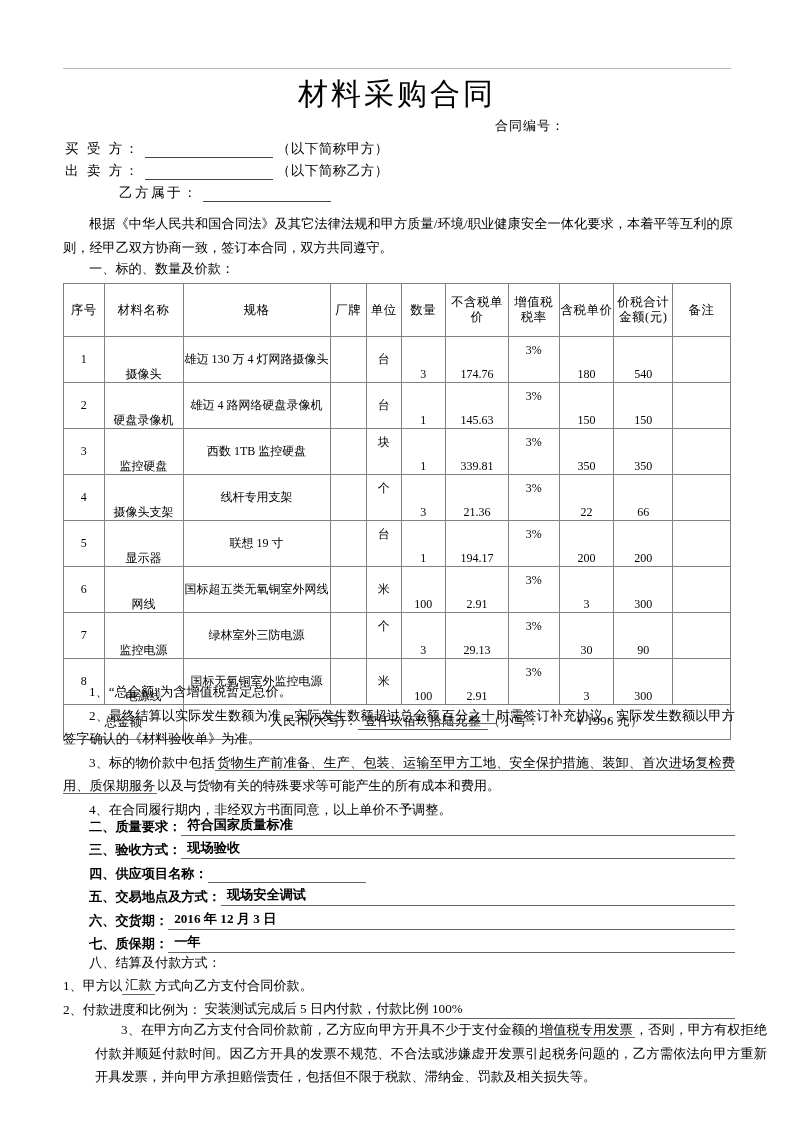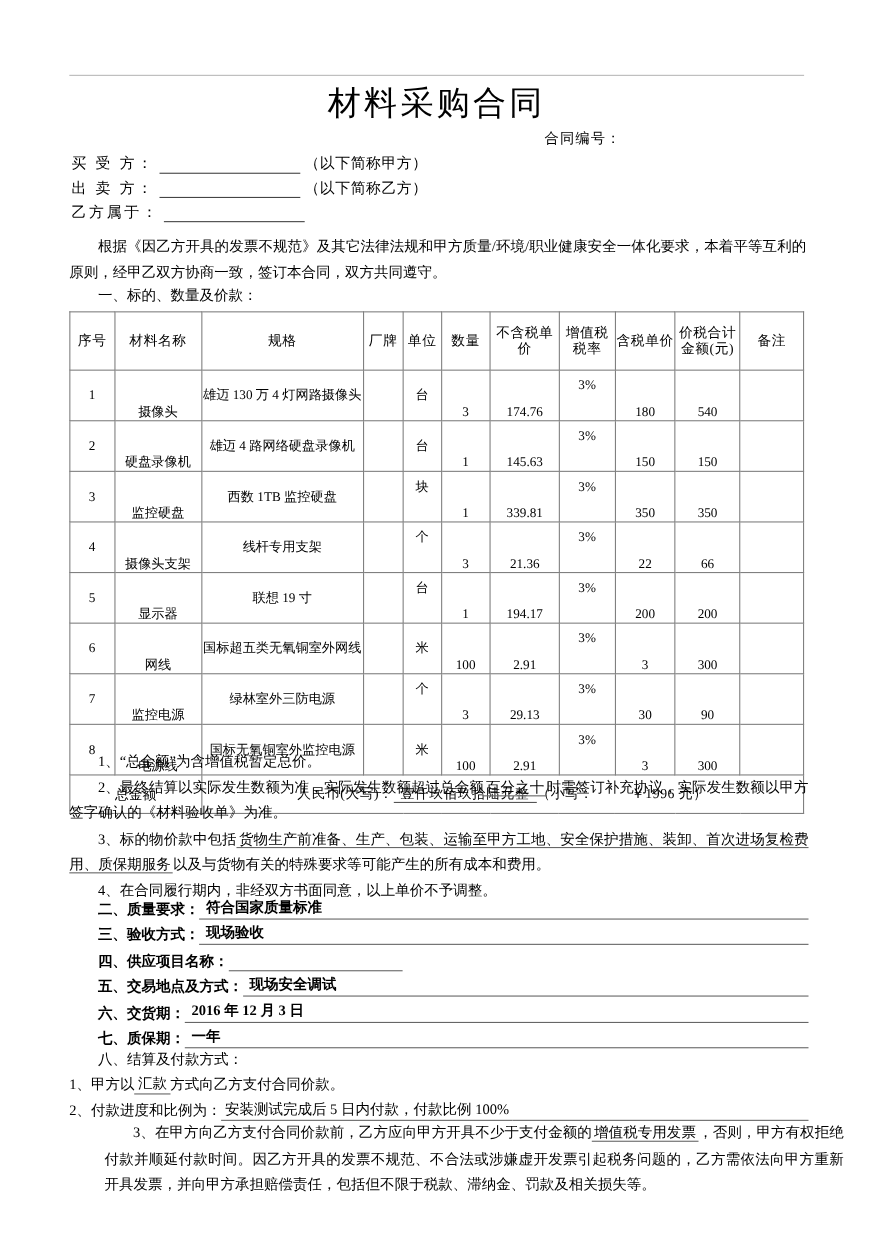--- a/index.html
+++ b/index.html
@@ -12,21 +12,21 @@
   .top-rule{position:absolute;left:63px;top:68px;width:668px;height:1px;background:#b9b9b9;}
   .title{
     position:absolute;left:0;top:74px;width:794px;text-align:center;
     font-size:30px;letter-spacing:3px;font-weight:400;
     font-family:"DejaVu Serif","Liberation Serif",serif;
   }
   .contract-no{
     position:absolute;left:495px;top:117px;font-size:13px;letter-spacing:1px;
   }
   .party-block{position:absolute;left:65px;top:136px;font-size:13.5px;}
-  .party-row{display:flex;align-items:flex-end;height:22px;}
+  .party-row{display:flex;align-items:flex-end;height:22px;justify-content:center;}
   .party-label{letter-spacing:2.5px;white-space:nowrap;}
   .party-line{
     display:inline-block;width:128px;border-bottom:1.6px solid #444;
     margin:0 4px 0 4px;height:15px;
   }
   .party-suffix{white-space:nowrap;letter-spacing:0.5px;}
   .intro{
     position:absolute;left:63px;top:212px;width:670px;font-size:13.2px;
     line-height:24px;text-align:justify;text-indent:26px;
   }
@@ -109,21 +109,21 @@
       <span class="party-label">出 卖 方：</span>
       <span class="party-line"></span>
       <span class="party-suffix">（以下简称乙方）</span>
     </div>
     <div class="party-row">
       <span class="party-label">乙方属于：</span>
       <span class="party-line"></span>
     </div>
   </div>
 
-  <div class="intro">根据《因乙方开具的发票不规范》及其它法律法规和甲方质量/环境/职业健康安全一体化要求，本着平等互利的原则，经甲乙双方协商一致，签订本合同，双方共同遵守。</div>
+  <div class="intro">根据《中华人民共和国合同法》及其它法律法规和甲方质量/环境/职业健康安全一体化要求，本着平等互利的原则，经甲乙双方协商一致，签订本合同，双方共同遵守。</div>
 
   <div class="sec-heading">一、标的、数量及价款：</div>
 
   <table class="goods">
     <colgroup>
       <col class="c-idx">
         <col class="c-name">
         <col class="c-spec">
         <col class="c-brand">
       <col class="c-unit">

